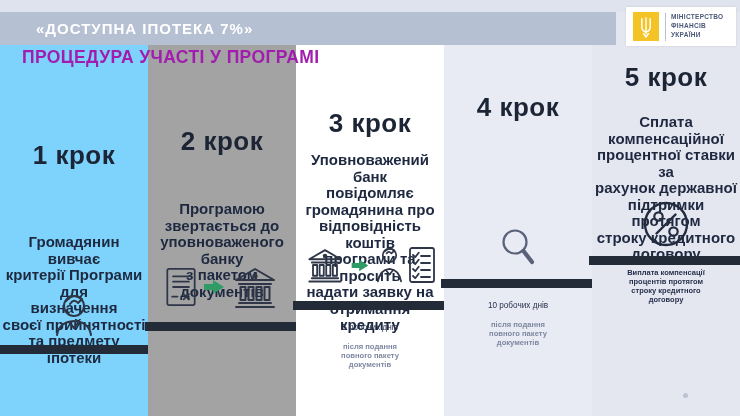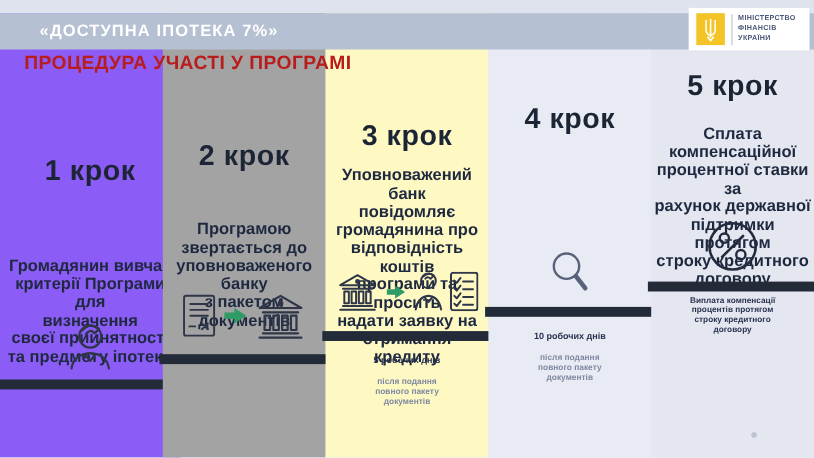--- a/index.html
+++ b/index.html
@@ -1,52 +1,52 @@
 <!DOCTYPE html>
 <html><head>
 <meta charset="utf-8">
 <style>
   html,body{margin:0;padding:0;}
   body{font-family:"Liberation Sans","DejaVu Sans",sans-serif;}
   .page{position:relative;width:740px;height:416px;background:#e5e7f0;overflow:hidden;}
 
   
   .col{position:absolute;top:0;bottom:0;width:148px;}
-  .s1{left:0;background:#8b5cf6;padding-left:16px;}
+  .s1{left:0;background:#7dd3fc;}
   .s2{left:148px;background:#a3a3a3;}
-  .s3{left:296px;background:#fef9c3;}
+  .s3{left:296px;background:#ffffff;}
   .s4{left:444px;background:#e9ebf4;}
   .s5{left:592px;background:#e5e7f0;}
 
   
   .top-strip{position:absolute;top:0;left:0;width:740px;height:12px;background:#dfe3ed;}
-  .band{position:absolute;top:12px;left:0;width:740px;height:33px;background:#b6c0d3;}
+  .band{position:absolute;top:12px;left:0;width:616px;height:33px;background:#b6c0d3;}
   .band-title{position:absolute;top:0;left:36px;line-height:33px;color:#ffffff;
     font-size:15px;font-weight:700;letter-spacing:1px;}
   .logo{position:absolute;top:7px;right:4px;width:110px;height:39px;background:#ffffff;
     display:flex;align-items:center;box-shadow:0 0 2px rgba(0,0,0,.12);}
   .logo-square{width:26px;height:29px;margin-left:7px;background:#f4c427;display:flex;
     align-items:center;justify-content:center;}
   .logo-div{width:1px;height:28px;background:#b9c0cf;margin:0 5px 0 6px;}
   .logo-text{font-size:6.5px;font-weight:700;color:#4a5877;line-height:1.35;letter-spacing:.3px;}
   .page-title{position:absolute;top:47px;left:22px;font-size:17.5px;font-weight:700;
-    color:#b91c1c;letter-spacing:.4px;}
+    color:#a21caf;letter-spacing:.4px;}
 
   
   .step-title{position:absolute;left:0;width:100%;text-align:center;font-size:26px;
     font-weight:700;color:#1c2535;letter-spacing:.5px;}
   .step-desc{position:absolute;left:2px;right:2px;text-align:center;font-size:15px;
     font-weight:700;color:#1e2940;line-height:1.1;white-space:pre-line;}
   .icon-row{position:absolute;left:0;width:100%;display:flex;align-items:center;
     justify-content:center;gap:6px;}
   .bar{position:absolute;left:-3px;right:-3px;height:9px;background:#232a38;}
   .footnote{position:absolute;left:-2px;right:-2px;text-align:center;font-size:7.5px;
     font-weight:700;color:#27314d;line-height:1.2;white-space:pre-line;}
   .footnote .url{text-decoration:underline;}
-  .fn-bold{display:block;font-size:8.2px;font-weight:700;color:#27314d;}
+  .fn-bold{display:block;font-size:8.2px;font-weight:400;color:#27314d;}
   .fn-rest{display:block;font-size:7.6px;font-weight:700;color:#7e88a0;}
 
   
   .s1 .step-title{top:140px;} .s1 .step-desc{top:234px;text-align:center;} .s1 .icon-row{top:289px;} .s1 .bar{top:345px;}
   .s2 .step-title{top:126px;} .s2 .step-desc{top:201px;} .s2 .icon-row{top:265px;} .s2 .bar{top:322px;} .s2 .footnote{top:336px;}
   .s3 .step-title{top:108px;} .s3 .step-desc{top:152px;} .s3 .icon-row{top:246px;} .s3 .bar{top:301px;} .s3 .footnote{top:314px;}
   .s4 .step-title{top:92px;}  .s4 .step-desc{top:136px;} .s4 .icon-row{top:228px;} .s4 .bar{top:279px;} .s4 .footnote{top:292px;}
   .s5 .step-title{top:62px;}  .s5 .step-desc{top:114px;} .s5 .icon-row{top:200px;} .s5 .bar{top:256px;} .s5 .footnote{top:268px;}
 
   .page-mark{position:absolute;left:683px;top:393px;width:5px;height:5px;border-radius:50%;

